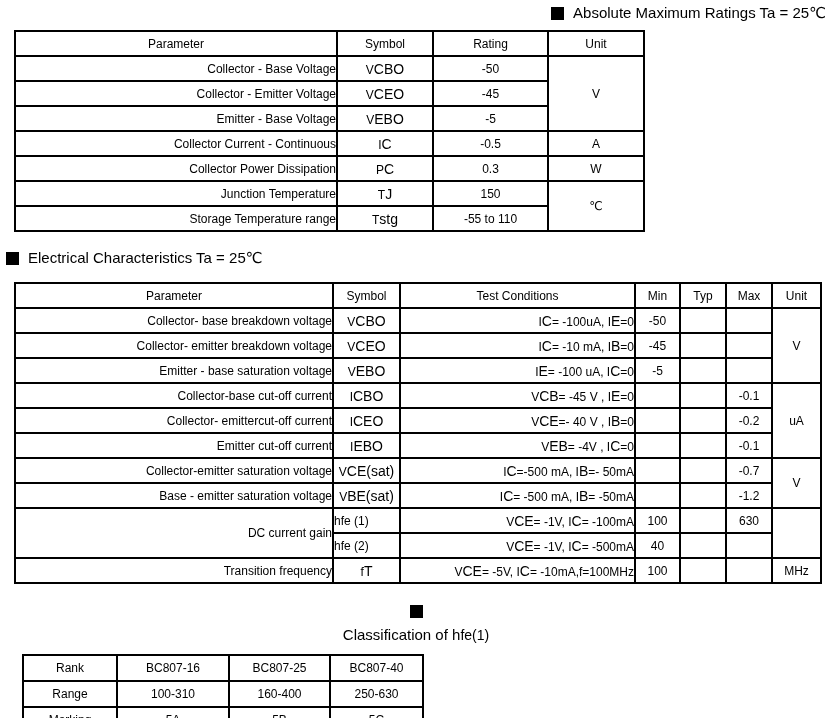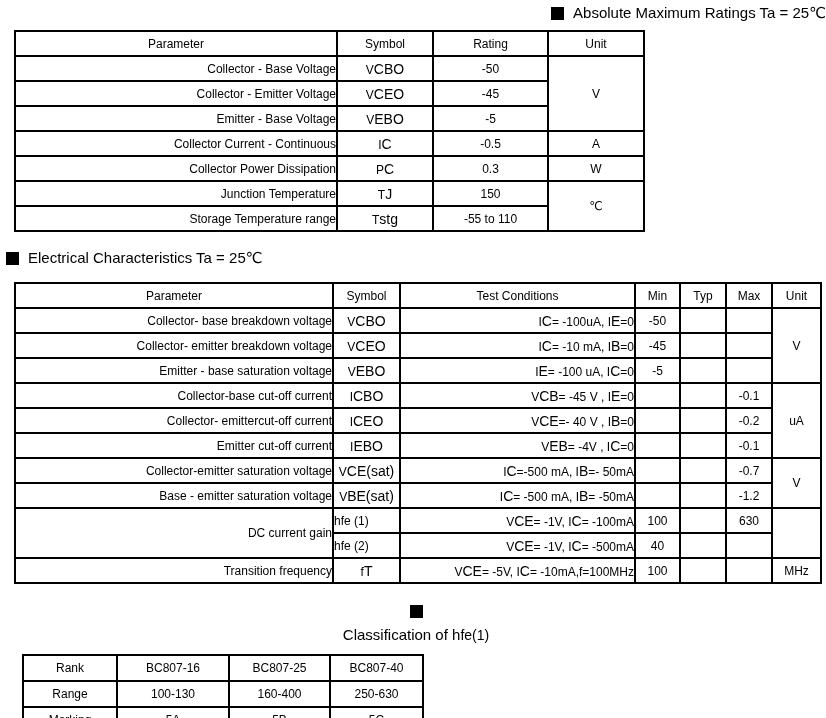--- a/index.html
+++ b/index.html
@@ -231,21 +231,21 @@
     </colgroup>
   <tbody>
       <tr>
     <td>Rank</td>
     <td>BC807-16</td>
     <td>BC807-25</td>
     <td>BC807-40</td>
   </tr>
   <tr>
     <td>Range</td>
-    <td>100-130</td>
+    <td>100-310</td>
     <td>160-400</td>
     <td>250-630</td>
   </tr>
   <tr>
     <td>Marking</td>
     <td>5A</td>
     <td>5B</td>
     <td>5C</td>
   </tr>
 </tbody>

